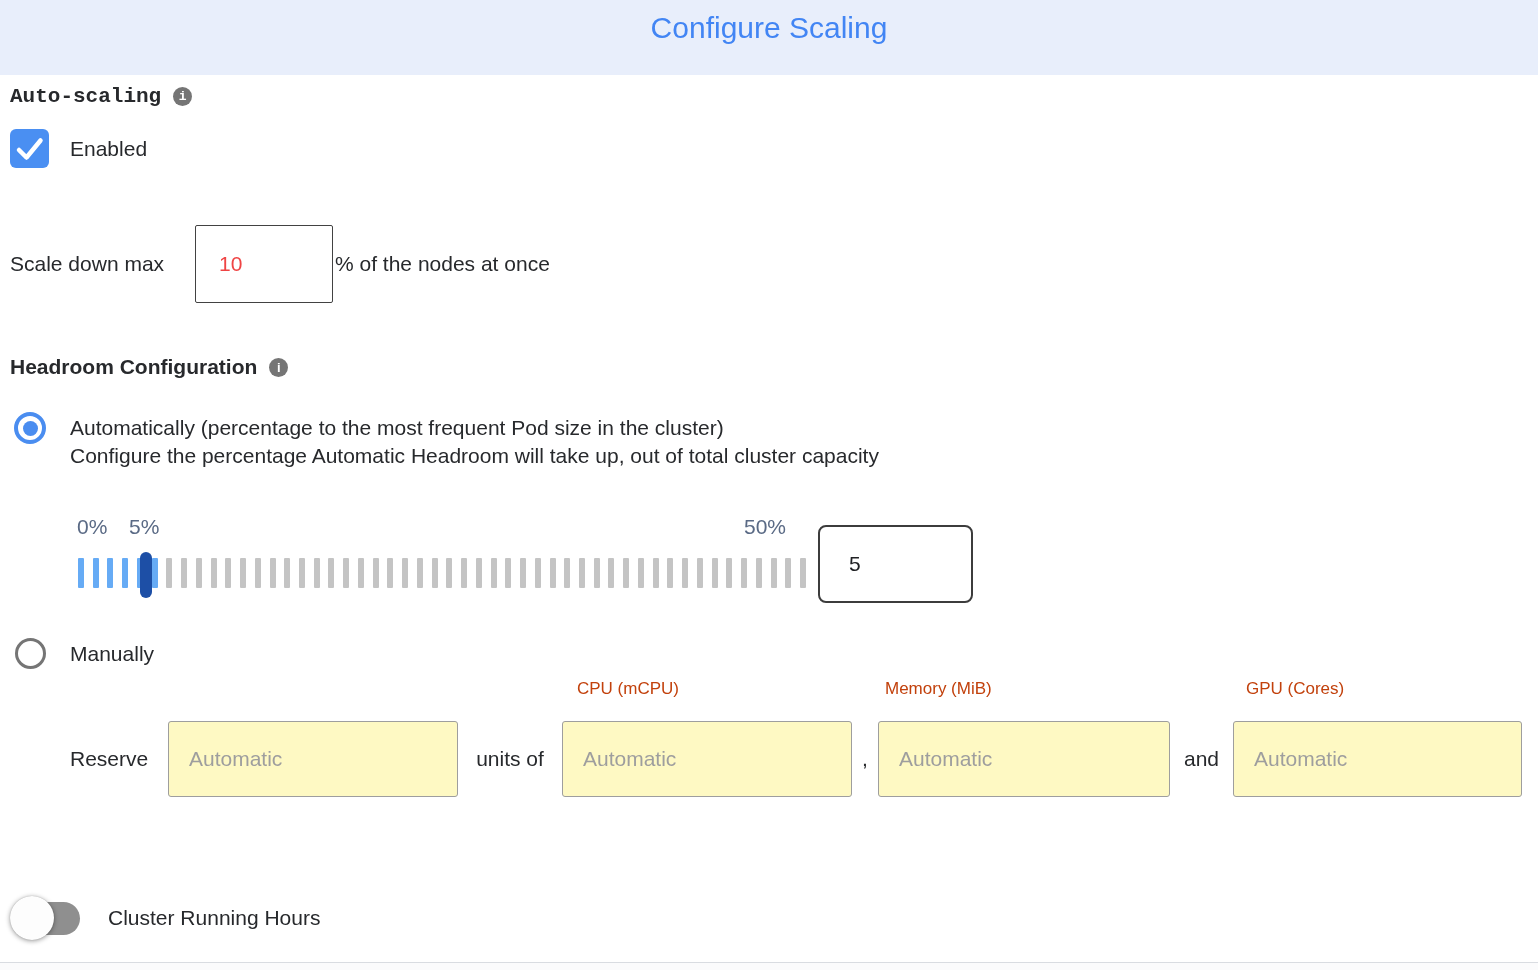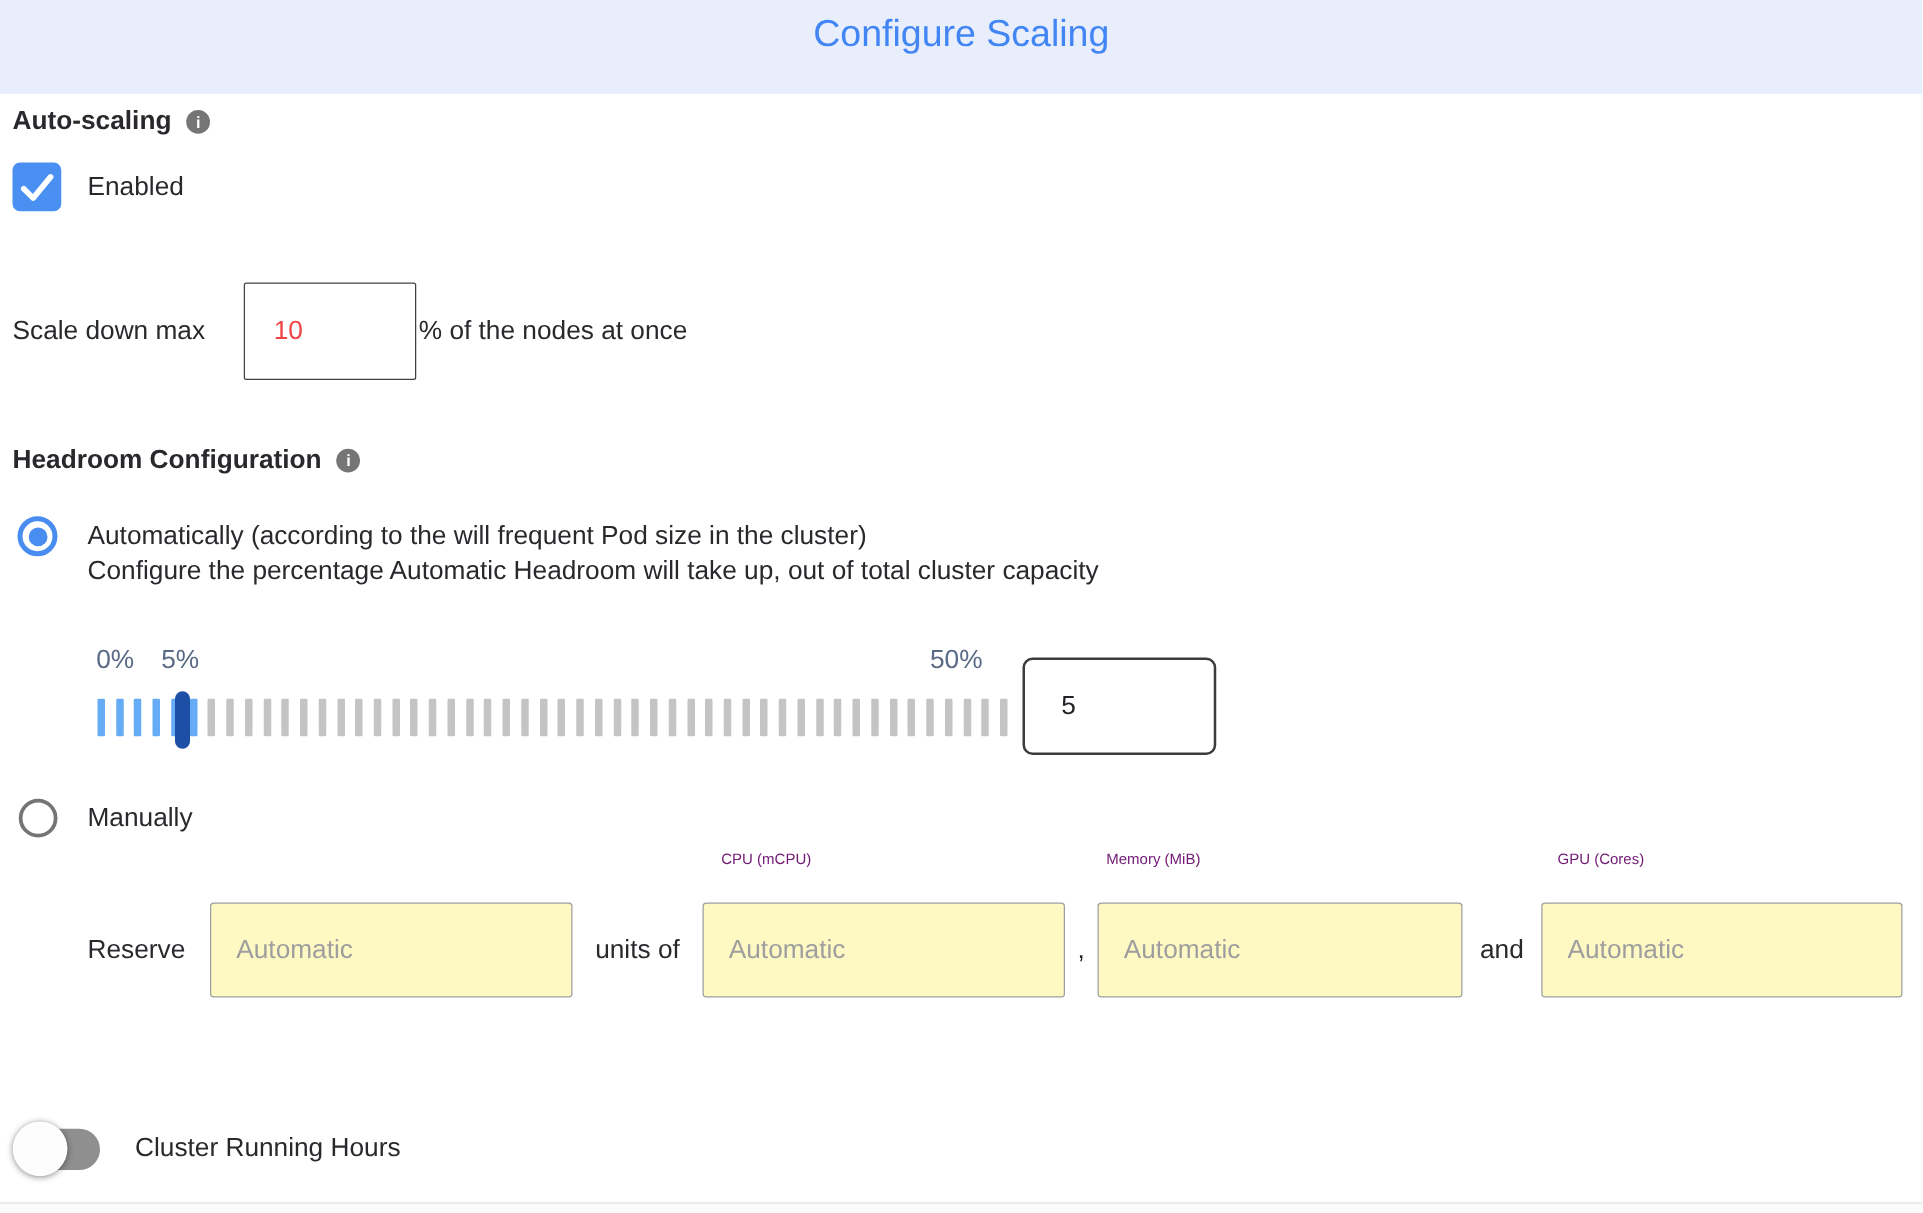--- a/index.html
+++ b/index.html
@@ -28,24 +28,24 @@
   .section-title-row { display:flex; align-items:center; padding-left:10px; }
   .section-title { font-size:21px; font-weight:bold; color:#27292c; }
   .info-icon {
     display:inline-flex; justify-content:center; align-items:center;
     width:19px; height:19px; border-radius:50%;
     background:#757575; color:#ffffff;
     font-size:13px; font-weight:bold; font-style:normal;
     margin-left:12px; cursor:pointer;
   }
   .plain { font-size:21px; color:#27292c; }
-  .gray-label { font-size:12px; color:#701a75; }
-
-  
-  .autoscaling-title-row { margin-top:10px; }
+  .gray-label { font-size:17px; color:#c2410c; }
+
+  
+  .autoscaling-title-row { margin-top:10px;font-family:Liberation Mono, monospace; }
   .checkbox-row { display:flex; align-items:center; padding-left:10px; margin-top:21px; }
   .checkbox {
     width:39px; height:39px; background:#4a8ff2; border-radius:6px;
     display:flex; align-items:center; justify-content:center; cursor:pointer;
     flex:0 0 auto;
   }
   .checkbox-label { margin-left:21px; }
 
   
   .scaledown-row { display:flex; align-items:center; padding-left:10px; margin-top:57px; height:78px; }
@@ -167,21 +167,21 @@
 
 <div class="section-title-row headroom-title-row">
   <span class="section-title">Headroom Configuration</span>
   <span class="info-icon">i</span>
 </div>
 
 <div class="radio-row">
   <span class="radio-on">
       <span class="dot"></span>
     </span>
-  <span class="radio-label plain">Automatically (according to the will frequent Pod size in the cluster)</span>
+  <span class="radio-label plain">Automatically (percentage to the most frequent Pod size in the cluster)</span>
 </div>
 
 <div class="headroom-desc plain">Configure the percentage Automatic Headroom will take up, out of total cluster capacity</div>
 
 <div class="slider-block">
   <span class="slider-minmax lbl-min">0%</span>
   <span class="slider-minmax lbl-cur">5%</span>
   <span class="slider-minmax lbl-max">50%</span>
   <div class="ticks" id="ticks">
       <span class="tick blue"></span>

